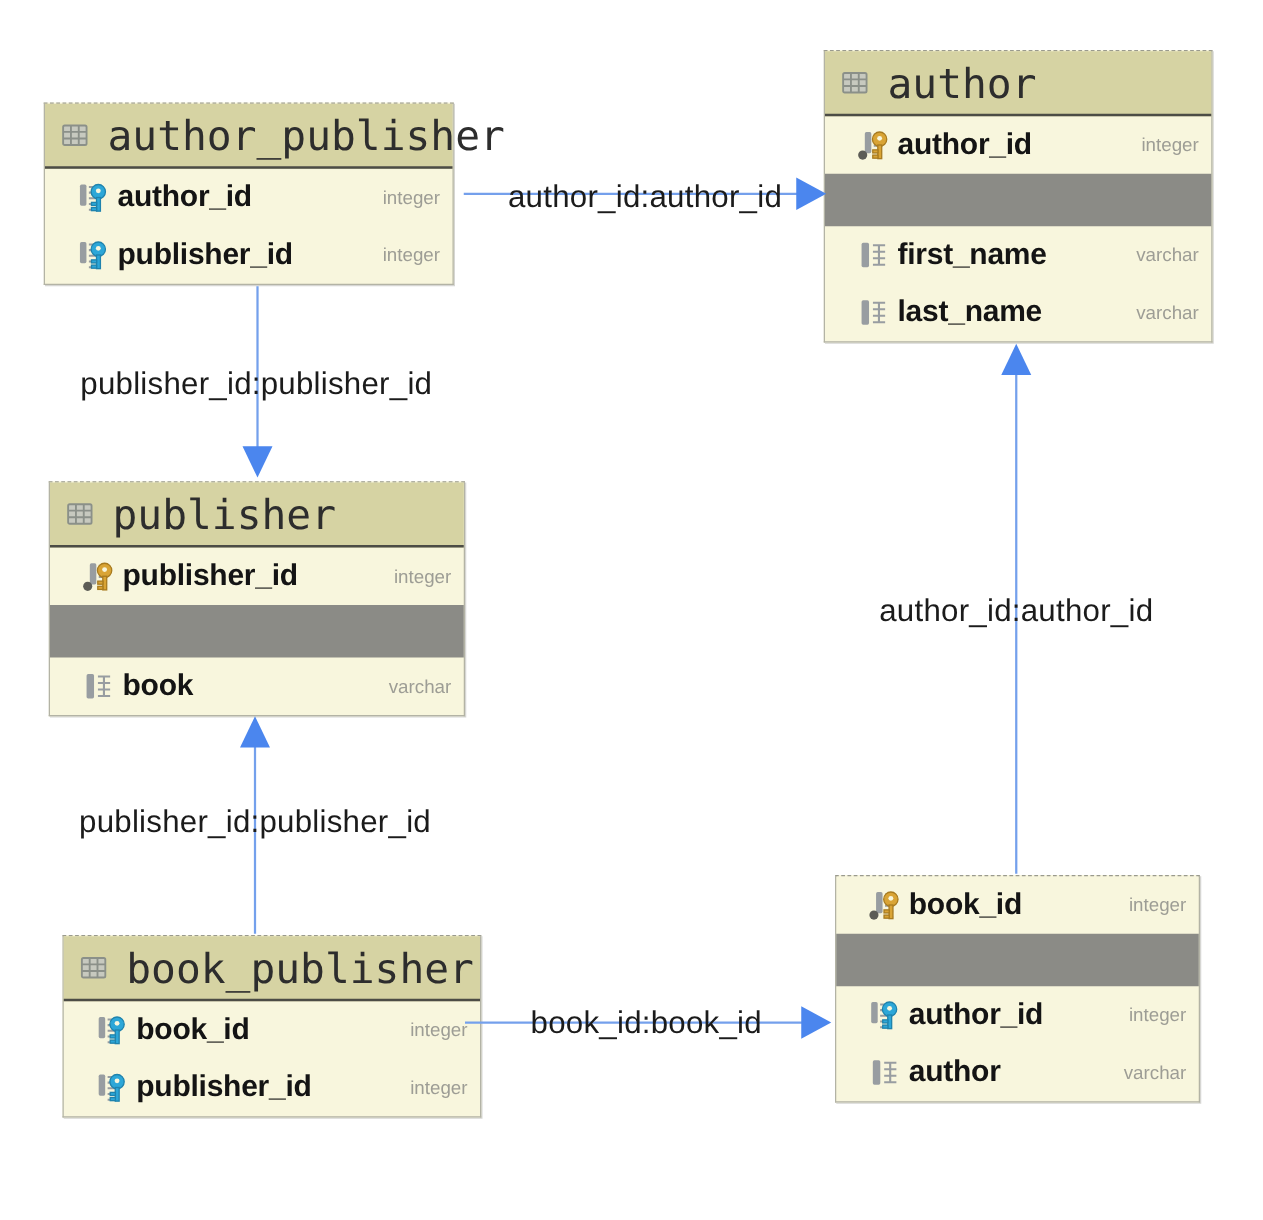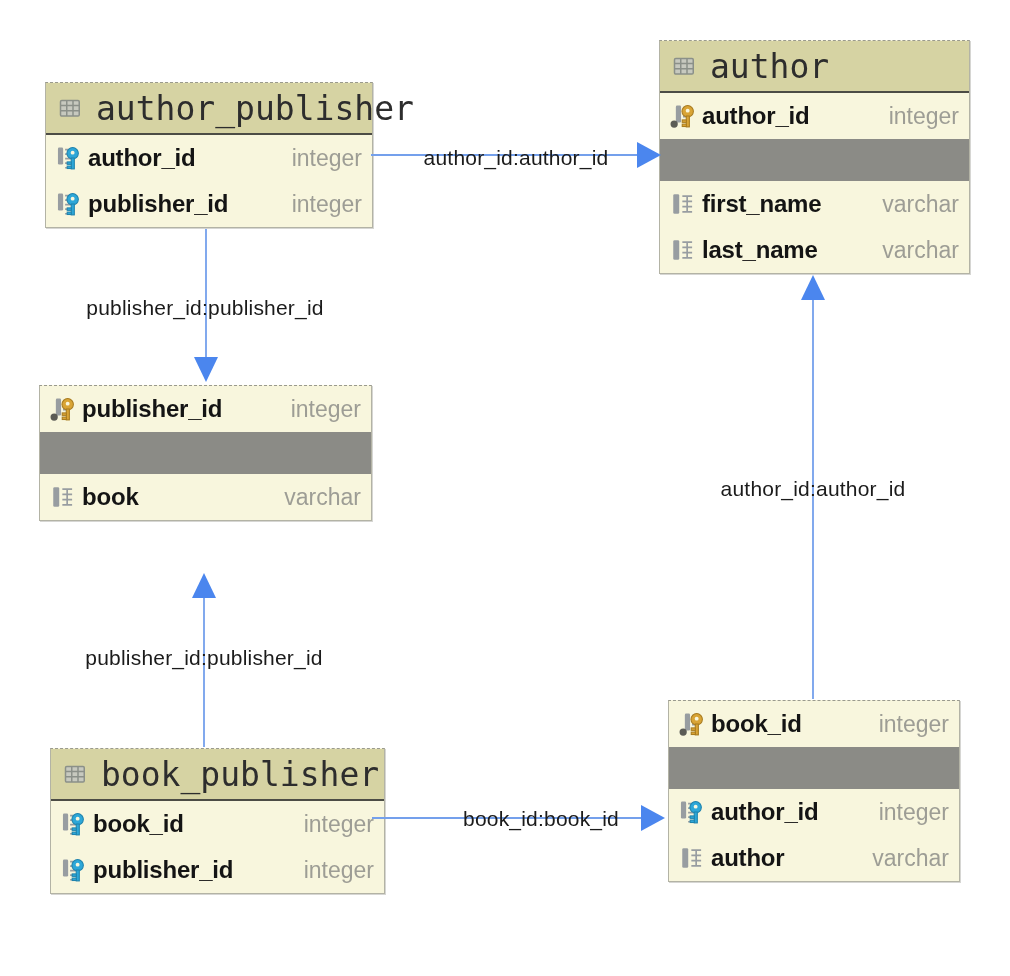--- a/index.html
+++ b/index.html
@@ -45,45 +45,45 @@
     box-sizing:border-box;
   }
   .thead .title{
     margin-left:13px;
     font-family:"DejaVu Sans Mono",monospace;
     font-size:33px;color:var(--title-text);
     white-space:nowrap;
   }
   .row{
     display:flex;align-items:center;
-    height:46px;padding:0 10px 0 10px;
+    height:46px;padding:0 10px 0 26px;
     box-sizing:border-box;
   }
   .row .col-name{
     margin-left:6px;
     font-size:24px;font-weight:bold;color:var(--column-text);
     white-space:nowrap;letter-spacing:-0.2px;
   }
   .row .col-type{
     margin-left:auto;padding-left:14px;
-    font-size:23px;color:var(--type-text);
+    font-size:15px;color:var(--type-text);
     white-space:nowrap;
   }
   .sep-row{height:42px;background:var(--separator-band);}
   .icon{width:26px;height:26px;flex:0 0 26px;display:block;}
   .thead .icon{width:25px;height:25px;flex:0 0 25px;}
   #rel-overlay{
     position:absolute;left:0;top:0;width:1010px;height:976px;
     z-index:2;pointer-events:none;
   }
   .rel-line{stroke:var(--arrow-line);stroke-width:1.8;fill:none;}
   .rel-head{fill:var(--arrow-head);stroke:none;}
   .rel-label{
     position:absolute;transform:translate(-50%,-50%);
-    font-size:21px;color:var(--label-text);
+    font-size:25px;color:var(--label-text);
     white-space:nowrap;z-index:3;letter-spacing:0.2px;
   }
   .k-body-gold{fill:var(--pk-key-gold);stroke:var(--pk-key-edge);stroke-width:0.8;}
   .k-body-blue{fill:var(--fk-key-blue);stroke:var(--fk-key-edge);stroke-width:0.8;}
   .k-hole{fill:var(--body-bg);}
   .col-art{fill:var(--icon-gray);}
   .col-grid{stroke:var(--icon-gray);stroke-width:1.3;fill:none;}
   .nn-dot{fill:var(--notnull-dot);}
 </style>
 </head>
@@ -116,21 +116,21 @@
       <circle class="k-hole" cx="13.6" cy="5.9" r="1.5"></circle>
       <rect class="k-body-gold" x="12.5" y="10" width="2.4" height="8.4"></rect>
       <rect class="k-body-gold" x="9.4" y="13" width="3.2" height="1.9"></rect>
       <rect class="k-body-gold" x="9.4" y="16.2" width="3.2" height="1.9"></rect>
     </symbol>
   </defs>
 </svg>
 
 <div id="canvas">
 
-  <div class="table" style="left:45px;top:82px;width:326px;">
+  <div class="table" style="left:35px;top:82px;width:326px;">
     <div class="thead">
       <svg class="icon">
           <use href="#sym-table"></use>
         </svg>
       <span class="title">author_publisher</span>
     </div>
     <div class="row">
       <svg class="icon">
           <use href="#sym-key-fk"></use>
         </svg>
@@ -171,20 +171,26 @@
     <div class="row">
       <svg class="icon">
           <use href="#sym-col"></use>
         </svg>
       <span class="col-name">last_name</span>
       <span class="col-type">varchar</span>
     </div>
   </div>
 
   <div class="table" style="left:39px;top:385px;width:331px;">
+    <div class="thead">
+      <svg class="icon">
+          <use href="#sym-table"></use>
+        </svg>
+      <span class="title">publisher</span>
+    </div>
     <div class="row">
       <svg class="icon">
           <use href="#sym-key-pk"></use>
         </svg>
       <span class="col-name">publisher_id</span>
       <span class="col-type">integer</span>
     </div>
     <div class="sep-row"></div>
     <div class="row">
       <svg class="icon">
@@ -262,16 +268,16 @@
     </g>
     <g>
       <line class="rel-line" x1="813" y1="699" x2="813" y2="298"></line>
       <polygon class="rel-head" points="801,300 825,300 813,275"></polygon>
     </g>
   </svg>
 
   <span class="rel-label" style="left:516px;top:158px;">author_id:author_id</span>
   <span class="rel-label" style="left:205px;top:308px;">publisher_id:publisher_id</span>
   <span class="rel-label" style="left:204px;top:658px;">publisher_id:publisher_id</span>
-  <span class="rel-label" style="left:517px;top:819px;margin-left:24px;">book_id:book_id</span>
+  <span class="rel-label" style="left:517px;top:819px;">book_id:book_id</span>
   <span class="rel-label" style="left:813px;top:489px;">author_id:author_id</span>
 
 </div>
 
 </body></html>

